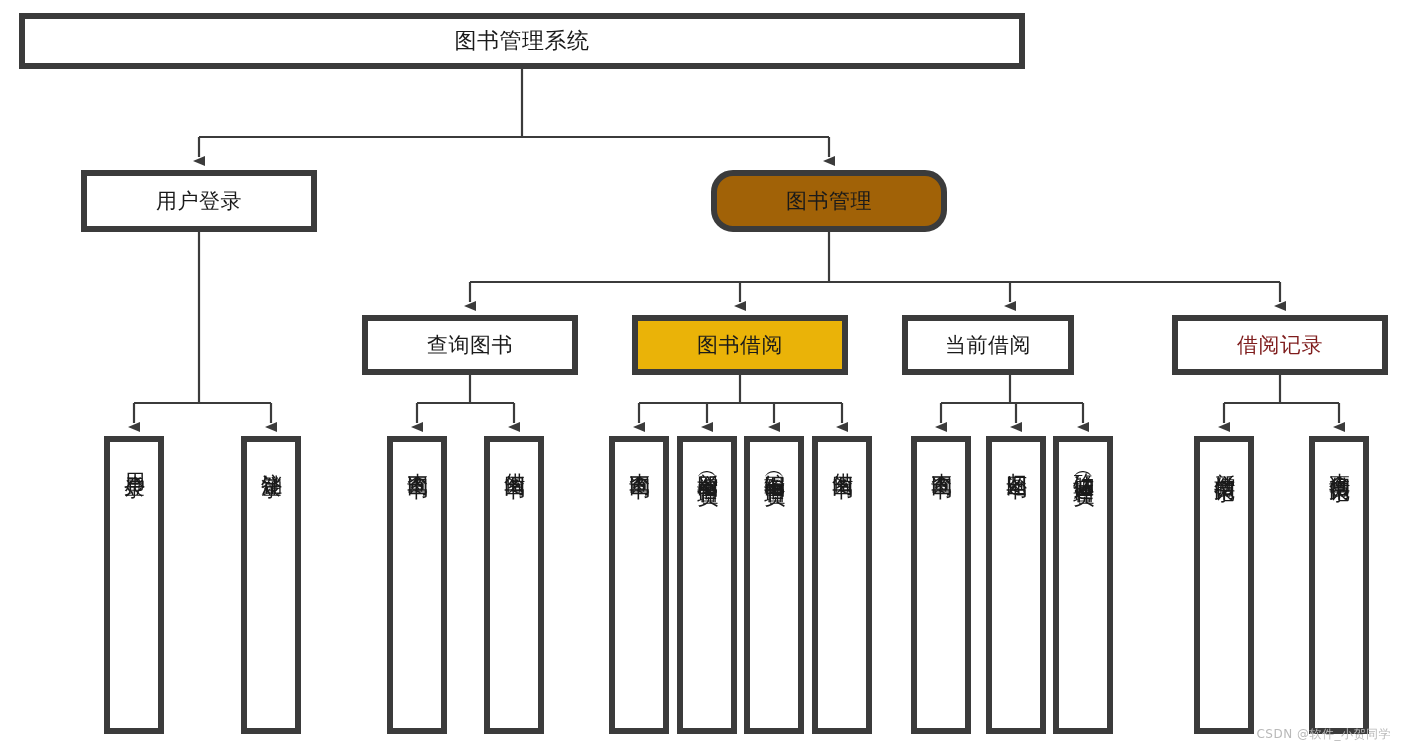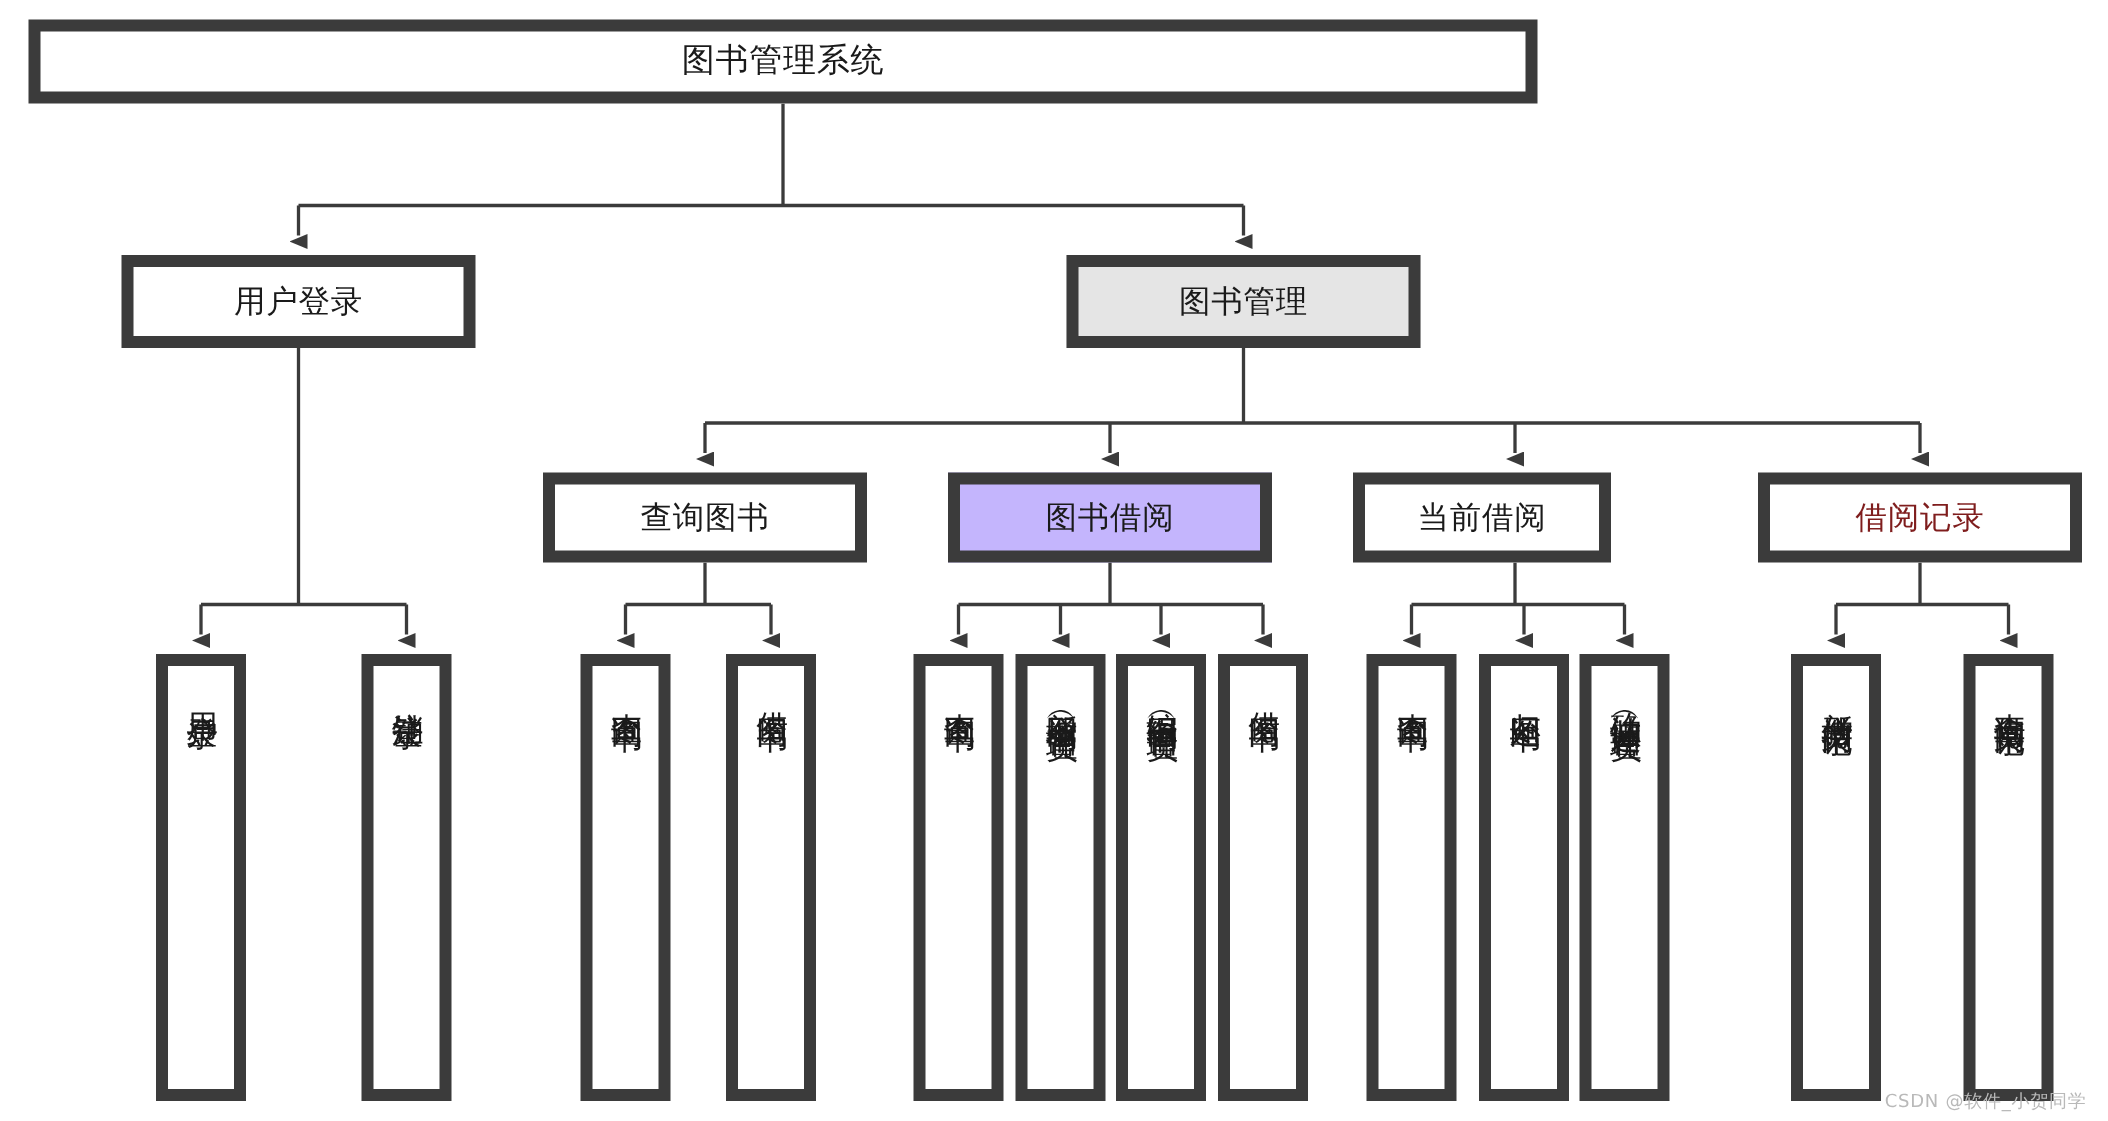--- a/index.html
+++ b/index.html
@@ -21,21 +21,21 @@
     position: absolute;
     left: 0;
     top: 0;
     width: 1405px;
     height: 747px;
     pointer-events: none;
   }
   .node {
     position: absolute;
     box-sizing: border-box;
-    border: 8px solid #eab308;
+    border: 6px solid #eab308;
     background: #ffffff;
     display: flex;
     align-items: center;
     justify-content: center;
     color: #1a1a1a;
   }
   .node .label {
     font-size: 21px;
     line-height: 1.18;
     letter-spacing: 0.5px;
@@ -116,29 +116,29 @@
   </svg>
 
   <div class="node root" id="n-root" style="left: 19px; top: 13px; width: 1006px; height: 56px; border-color: rgb(59, 59, 59); background: rgb(255, 255, 255); color: rgb(26, 26, 26);">
     <span class="label">图书管理系统</span>
   </div>
 
   <div id="level2-layer">
       <div class="node" style="left: 81px; top: 170px; width: 236px; height: 62px; border-color: rgb(59, 59, 59); background: rgb(255, 255, 255); color: rgb(26, 26, 26);">
         <span class="label">用户登录</span>
       </div>
-      <div class="node" style="left: 711px; top: 170px; width: 236px; height: 62px; border-color: rgb(59, 59, 59); background: #e5e5e5; color: rgb(26, 26, 26);">
+      <div class="node" style="left: 711px; top: 170px; width: 236px; height: 62px; border-color: rgb(59, 59, 59); background: #a16207; color: rgb(26, 26, 26); border-radius: 22px;">
         <span class="label">图书管理</span>
       </div>
     </div>
   <div id="level3-layer">
       <div class="node" style="left: 362px; top: 315px; width: 216px; height: 60px; border-color: rgb(59, 59, 59); background: rgb(255, 255, 255); color: rgb(26, 26, 26);">
         <span class="label">查询图书</span>
       </div>
-      <div class="node" style="left: 632px; top: 315px; width: 216px; height: 60px; border-color: rgb(59, 59, 59); background: #c4b5fd; color: rgb(26, 26, 26);">
+      <div class="node" style="left: 632px; top: 315px; width: 216px; height: 60px; border-color: rgb(59, 59, 59); background: #eab308; color: rgb(26, 26, 26);">
         <span class="label">图书借阅</span>
       </div>
       <div class="node" style="left: 902px; top: 315px; width: 172px; height: 60px; border-color: rgb(59, 59, 59); background: rgb(255, 255, 255); color: rgb(26, 26, 26);">
         <span class="label">当前借阅</span>
       </div>
       <div class="node" style="left: 1172px; top: 315px; width: 216px; height: 60px; border-color: rgb(59, 59, 59); background: rgb(255, 255, 255); color: #7f1d1d;">
         <span class="label">借阅记录</span>
       </div>
     </div>
   <div id="leaf-layer">

